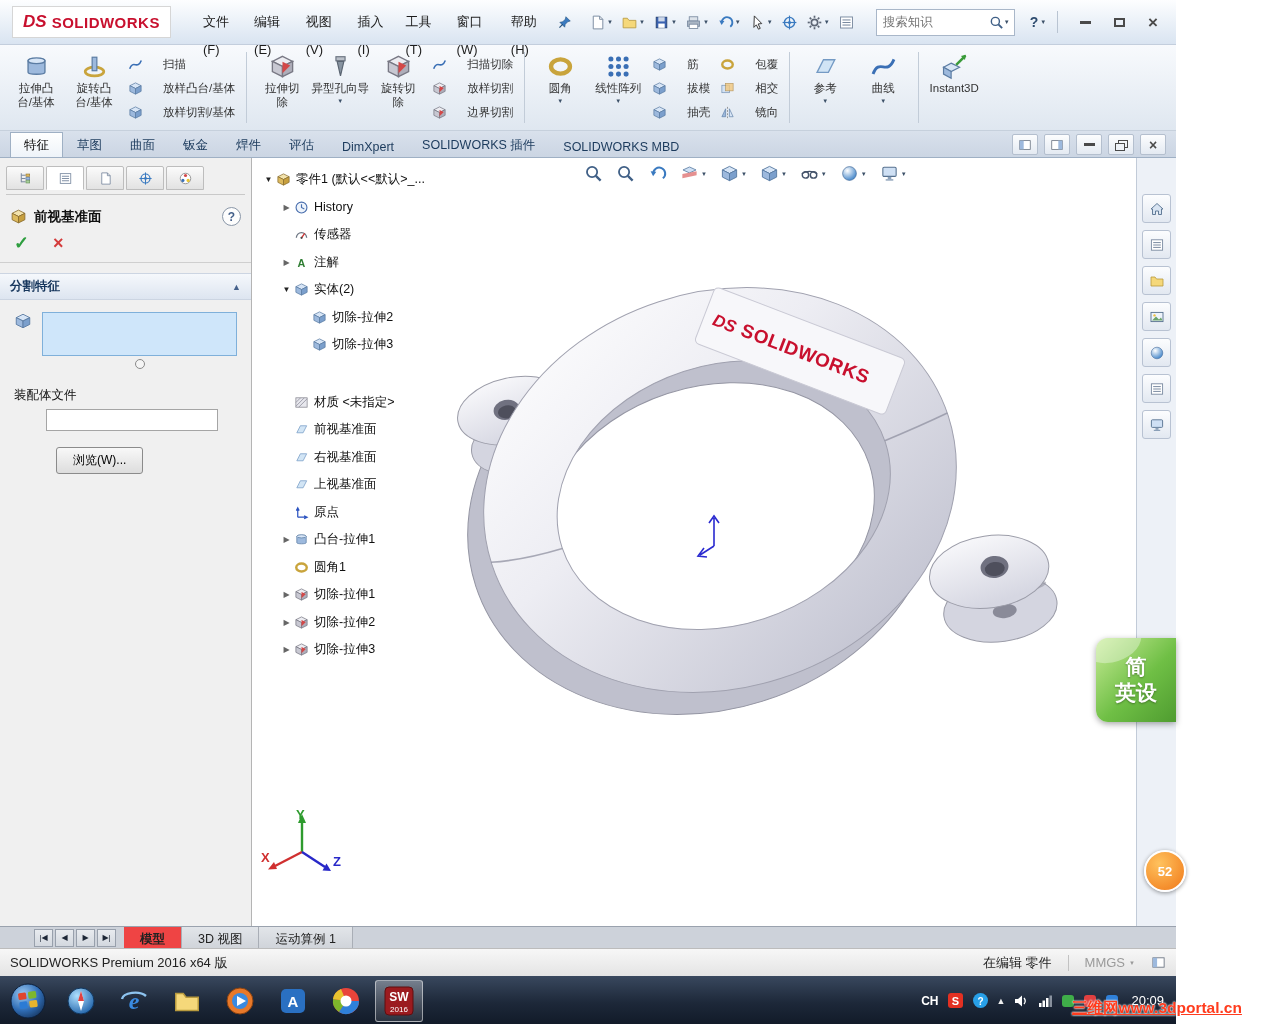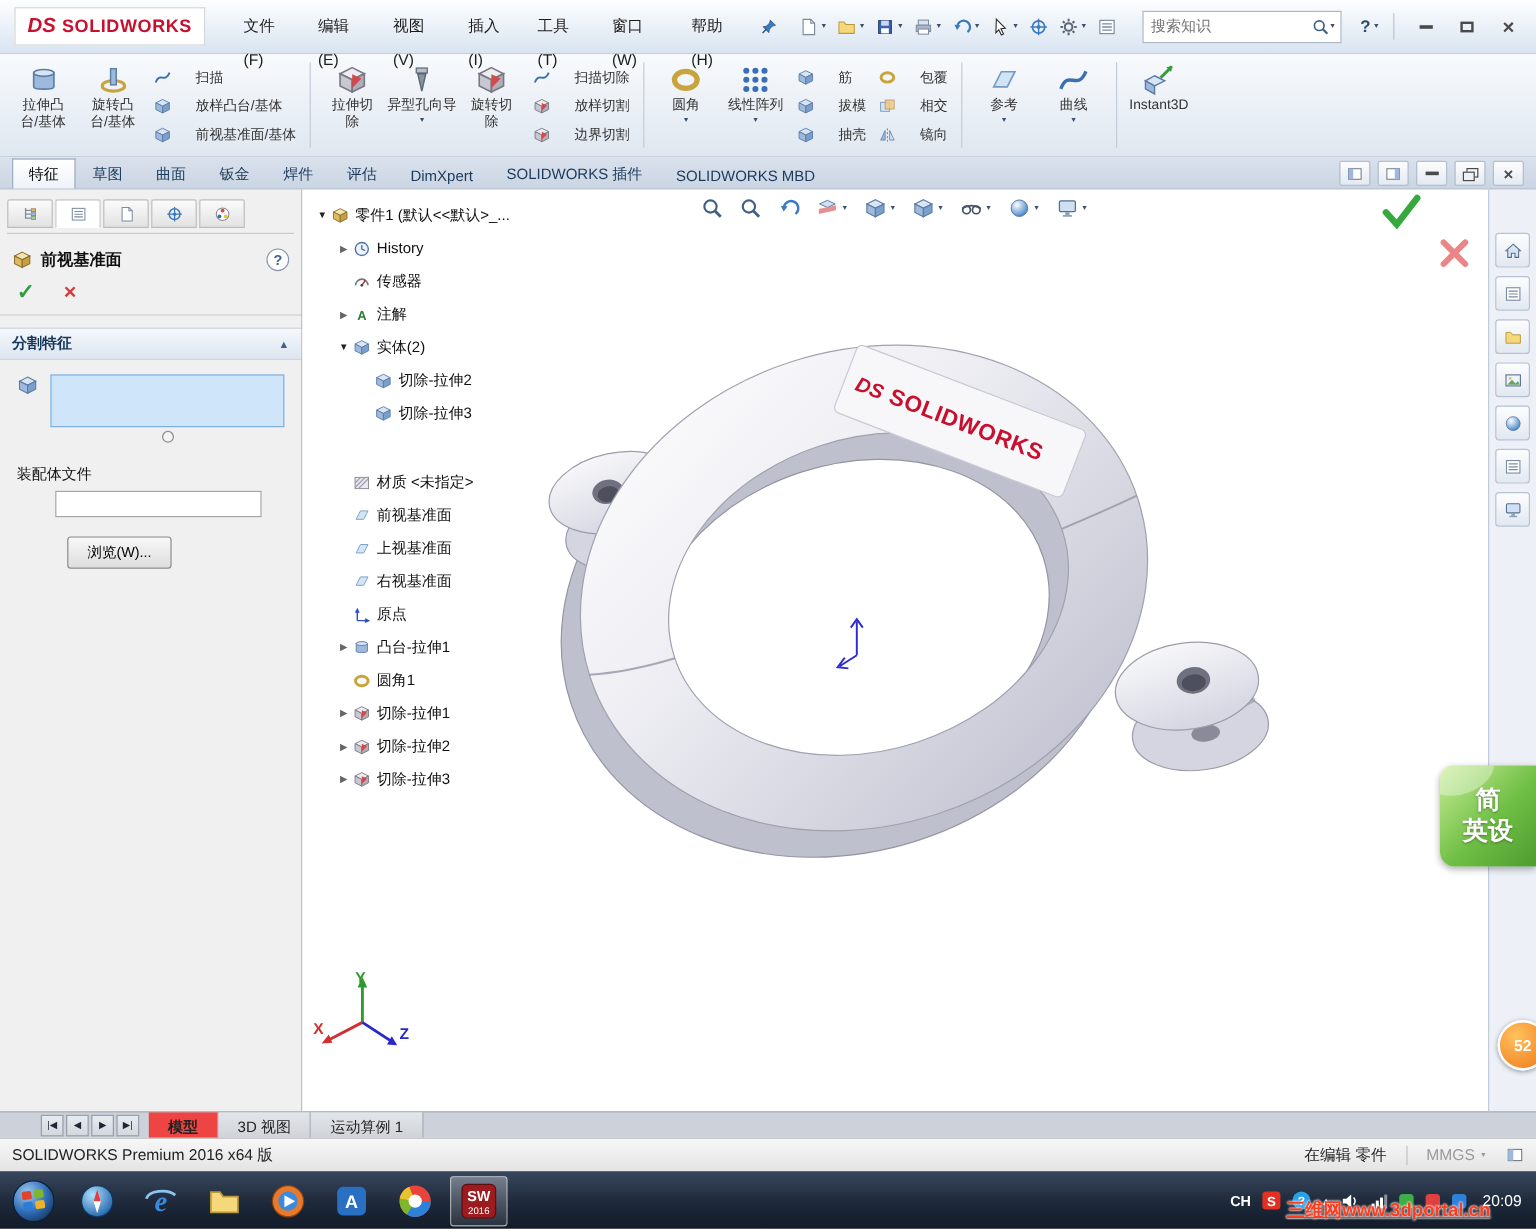--- a/index.html
+++ b/index.html
@@ -1,17 +1,17 @@
 <!DOCTYPE html>
 <html><head>
 <meta charset="utf-8">
 <style>
   html,body{margin:0;padding:0;}
   body{width:1280px;height:1024px;overflow:hidden;font-family:"Liberation Sans",sans-serif;font-size:12px;background:#fff;color:#222;}
-  #app{position:relative;width:1280px;height:1024px;}
+  #app{position:relative;width:1176px;height:1024px;}
   .nosel{user-select:none;}
 
   
   .titlebar{height:44px;background:linear-gradient(#fdfeff,#d9e4f1);border-bottom:1px solid #c3cedd;display:flex;align-items:center;position:relative;}
   .logo-box{margin-left:12px;background:#fff;border:1px solid #d6d6d6;height:32px;display:flex;align-items:center;gap:5px;padding:0 10px;box-sizing:border-box;}
   .logo-mark{color:#c8102e;font-weight:bold;font-style:italic;font-size:17px;}
   .logo-text{color:#c8102e;font-weight:bold;font-size:15px;letter-spacing:0.5px;}
   .menus{display:flex;margin-left:22px;}
   .menu{padding:0 10px;height:28px;line-height:28px;font-size:13px;color:#1c1c1c;cursor:default;}
   .pin-btn{margin-left:4px;display:flex;align-items:center;}
@@ -454,21 +454,21 @@
           <div class="rsmall">
             <svg width="15" height="15" viewBox="0 0 16 16">
               <use href="#sym-cube" xlink:href="#sym-cube"></use>
             </svg>
             <span>放样凸台/基体</span>
           </div>
           <div class="rsmall">
             <svg width="15" height="15" viewBox="0 0 16 16">
               <use href="#sym-cube" xlink:href="#sym-cube"></use>
             </svg>
-            <span>前视基准面/基体</span>
+            <span>放样切割/基体</span>
           </div>
         </div>
       </div>
       <div class="rsep"></div>
       <div class="rgroup">
         <div class="rbig">
           <svg width="27" height="27" viewBox="0 0 16 16">
             <use href="#sym-cut" xlink:href="#sym-cut"></use>
           </svg>
           <div class="rbig-label">拉伸切
@@ -804,28 +804,28 @@
             <svg width="15" height="15" viewBox="0 0 16 16">
               <use href="#sym-plane" xlink:href="#sym-plane"></use>
             </svg>
             <span class="tlabel">前视基准面</span>
           </div>
           <div class="trow" style="padding-left: 20px;">
             <span class="texp" style="color: rgb(102, 102, 102);"></span>
             <svg width="15" height="15" viewBox="0 0 16 16">
               <use href="#sym-plane" xlink:href="#sym-plane"></use>
             </svg>
+            <span class="tlabel">右视基准面</span>
+          </div>
+          <div class="trow" style="padding-left: 20px;">
+            <span class="texp" style="color: rgb(102, 102, 102);"></span>
+            <svg width="15" height="15" viewBox="0 0 16 16">
+              <use href="#sym-plane" xlink:href="#sym-plane"></use>
+            </svg>
             <span class="tlabel">上视基准面</span>
-          </div>
-          <div class="trow" style="padding-left: 20px;">
-            <span class="texp" style="color: rgb(102, 102, 102);"></span>
-            <svg width="15" height="15" viewBox="0 0 16 16">
-              <use href="#sym-plane" xlink:href="#sym-plane"></use>
-            </svg>
-            <span class="tlabel">右视基准面</span>
           </div>
           <div class="trow" style="padding-left: 20px;">
             <span class="texp" style="color: rgb(102, 102, 102);"></span>
             <svg width="15" height="15" viewBox="0 0 16 16">
               <use href="#sym-origin" xlink:href="#sym-origin"></use>
             </svg>
             <span class="tlabel">原点</span>
           </div>
           <div class="trow" style="padding-left: 20px;">
             <span class="texp" style="color: rgb(102, 102, 102);">▶</span>

